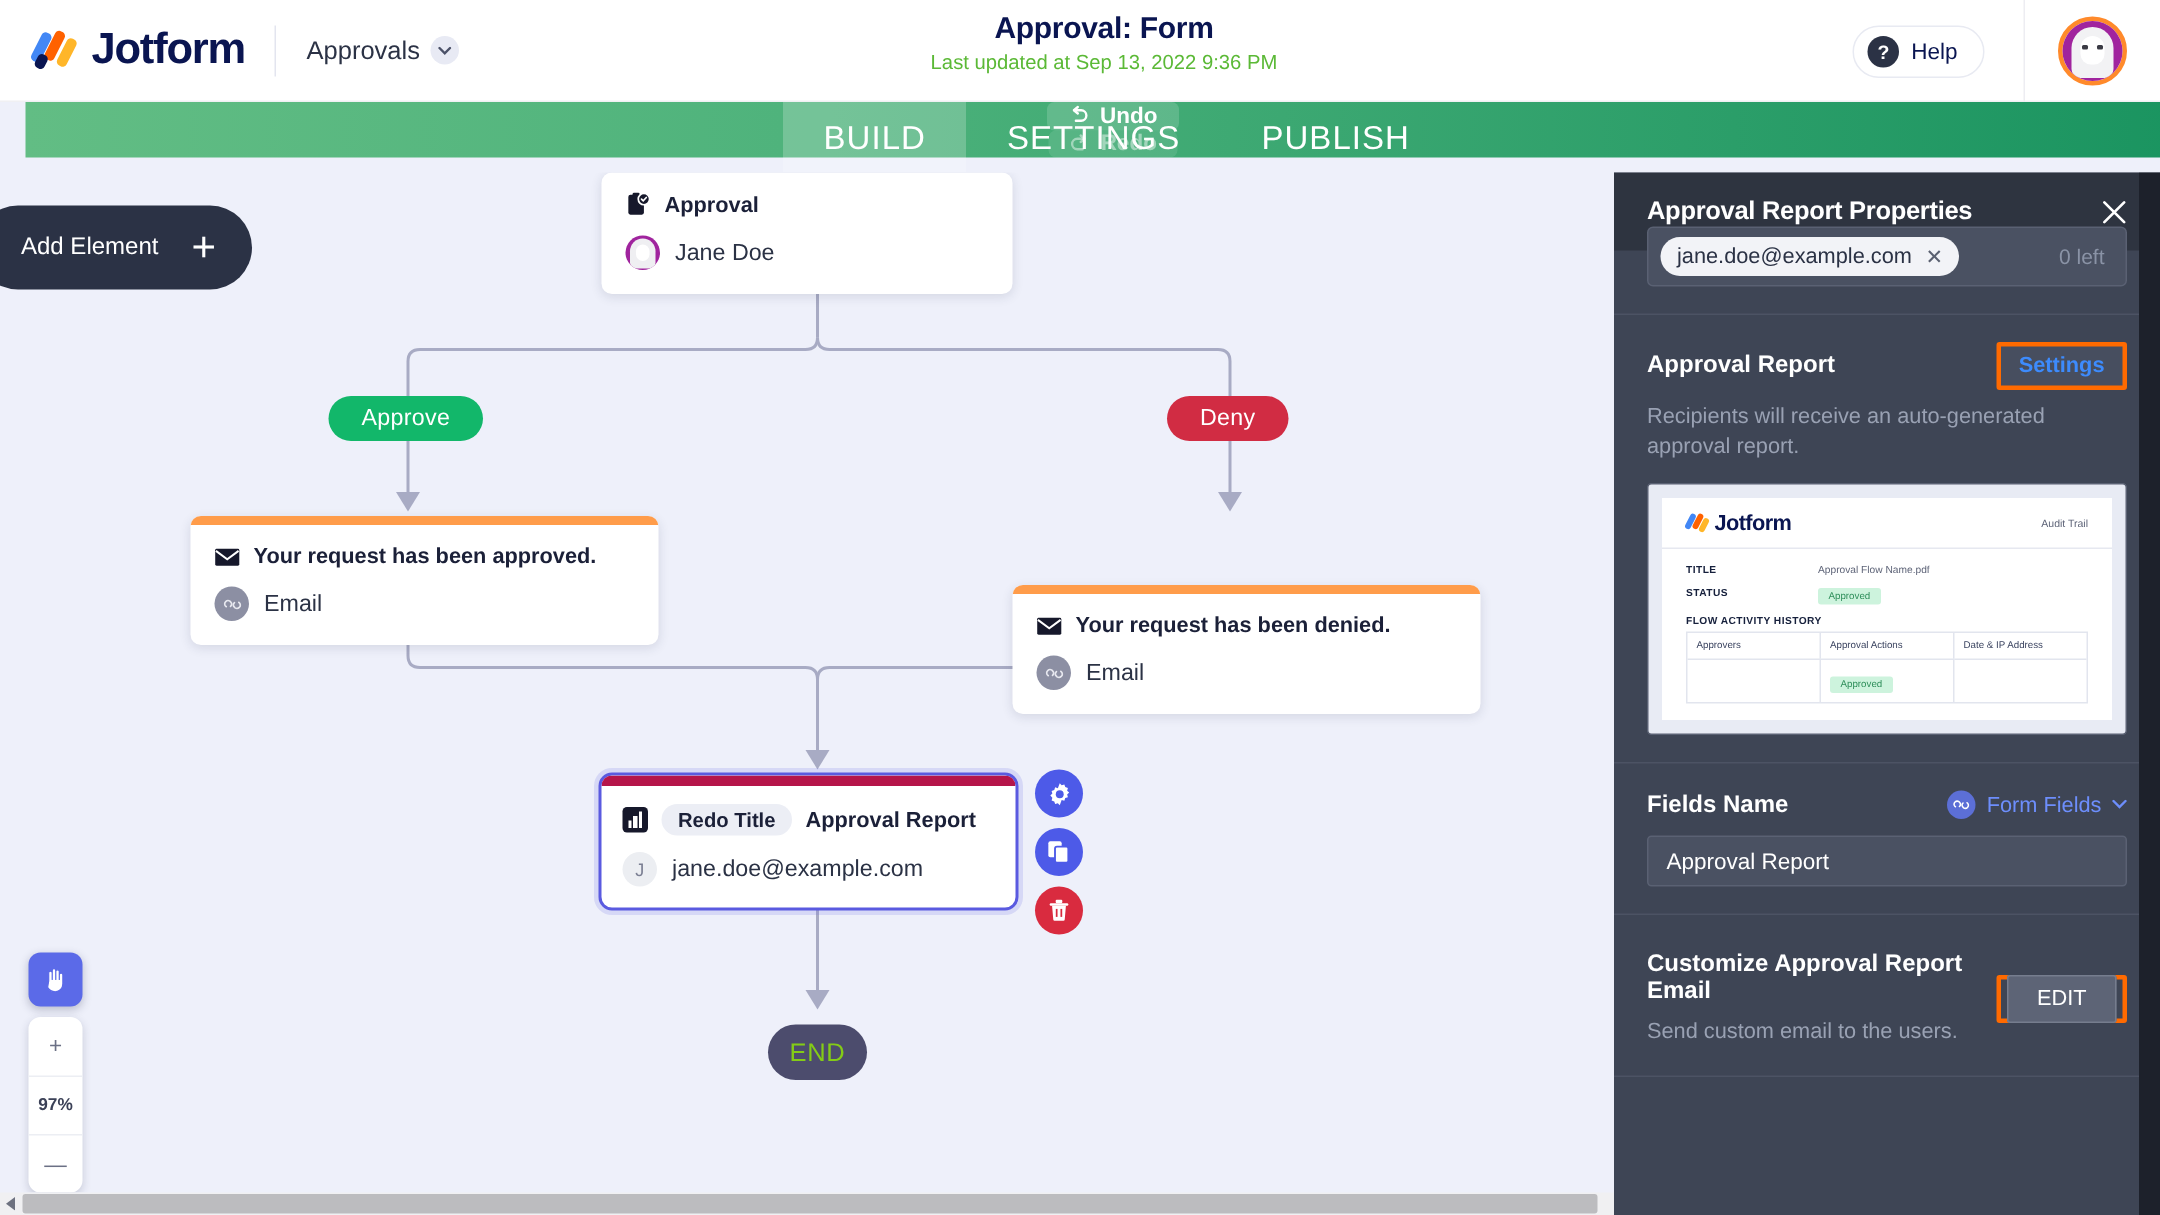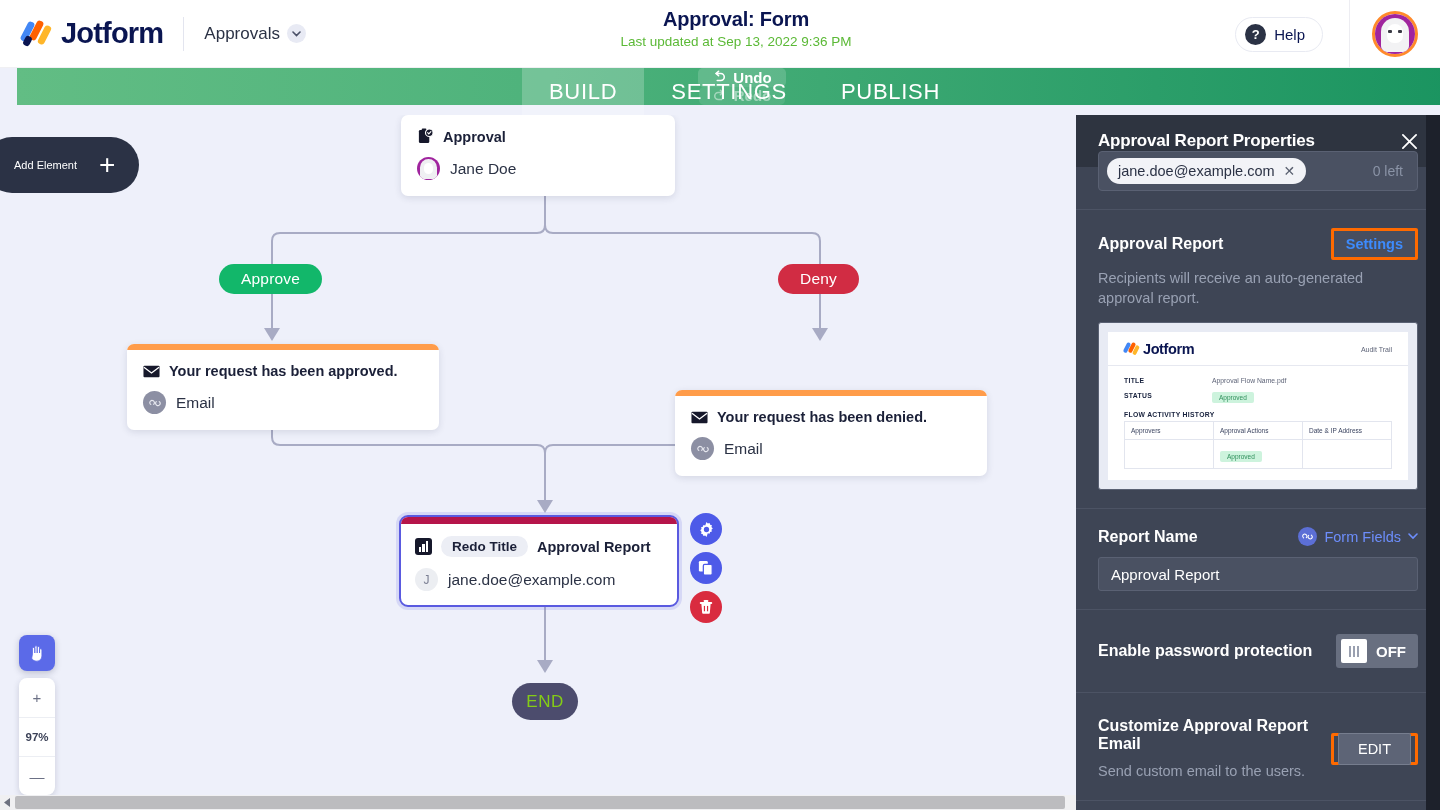--- a/index.html
+++ b/index.html
@@ -105,21 +105,21 @@
   .canvas {
     position: absolute; top: 115px; left: 0; width: 1076px; height: 680px;
     background: #eef0fa; overflow: hidden;
   }
   .add-element {
     position: absolute; left: -16px; top: 22px; z-index: 20;
     background: #2b3245; color: #fff; border-radius: 30px;
     height: 56px; display: flex; align-items: center; gap: 22px;
     padding: 0 24px 0 30px; cursor: pointer;
   }
-  .add-element .ae-label { font-size: 11px; }
+  .add-element .ae-label { font-size: 16px; }
   .ae-plus { font-size: 28px; font-weight: 300; line-height: 1; }
 
   .node {
     position: absolute; background: #fff; border-radius: 7px;
     box-shadow: 0 2px 7px rgba(40,45,80,0.13);
   }
   .node-approval { left: 401px; top: 0px; width: 274px; padding: 13px 16px 16px; }
   .na-title { display: flex; align-items: center; gap: 9px; font-size: 14.5px; font-weight: bold; color: #1b2038; }
   .na-user { display: flex; align-items: center; gap: 10px; margin-top: 12px; font-size: 15.5px; color: #2b3245; }
   .mini-av {
@@ -611,50 +611,37 @@
                 <span class="pv-td"><span class="pv-badge">Approved</span></span>
                 <span class="pv-td"></span>
               </div>
             </div>
           </div>
         </div>
       </div>
 
       <div class="p-sec">
         <div class="rn-row">
-          <span class="sec-title">Report Name</span>
+          <span class="sec-title">Fields Name</span>
           <span class="ff-link">
             <span class="ff-circ">
               <svg width="11" height="11" viewBox="0 0 14 14">
                 <path d="M5.5 8.5a2.6 2.6 0 000-3.6l-.5-.5a2.6 2.6 0 00-3.6 3.6l.7.7" stroke="#fff" stroke-width="1.3" fill="none" stroke-linecap="round"></path>
                 <path d="M8.5 5.5a2.6 2.6 0 000 3.6l.5.5a2.6 2.6 0 003.6-3.6l-.7-.7" stroke="#fff" stroke-width="1.3" fill="none" stroke-linecap="round"></path>
               </svg>
             </span>
             <span>Form Fields</span>
             <svg width="10" height="7" viewBox="0 0 10 7">
                 <path d="M1 1l4 4 4-4" stroke="#6d8efc" stroke-width="1.6" fill="none" stroke-linecap="round"></path>
               </svg>
           </span>
         </div>
         <div class="rn-input">Approval Report</div>
       </div>
 
-      <div class="p-sec" style="padding-top:24px;padding-bottom:24px;">
-        <div class="sec-row">
-          <span class="sec-title">Enable password protection</span>
-          <span class="toggle">
-            <span class="tg-knob">
-                <b></b>
-                <b></b>
-                <b></b>
-              </span>
-            <span class="tg-label">OFF</span>
-          </span>
-        </div>
-      </div>
 
       <div class="p-sec" style="padding-top:24px;">
         <div class="sec-row">
           <div>
             <div class="sec-title">Customize Approval Report Email</div>
             <div class="sec-desc">Send custom email to the users.</div>
           </div>
           <span class="edit-btn">
             <span class="edit-inner">EDIT</span>
           </span>

